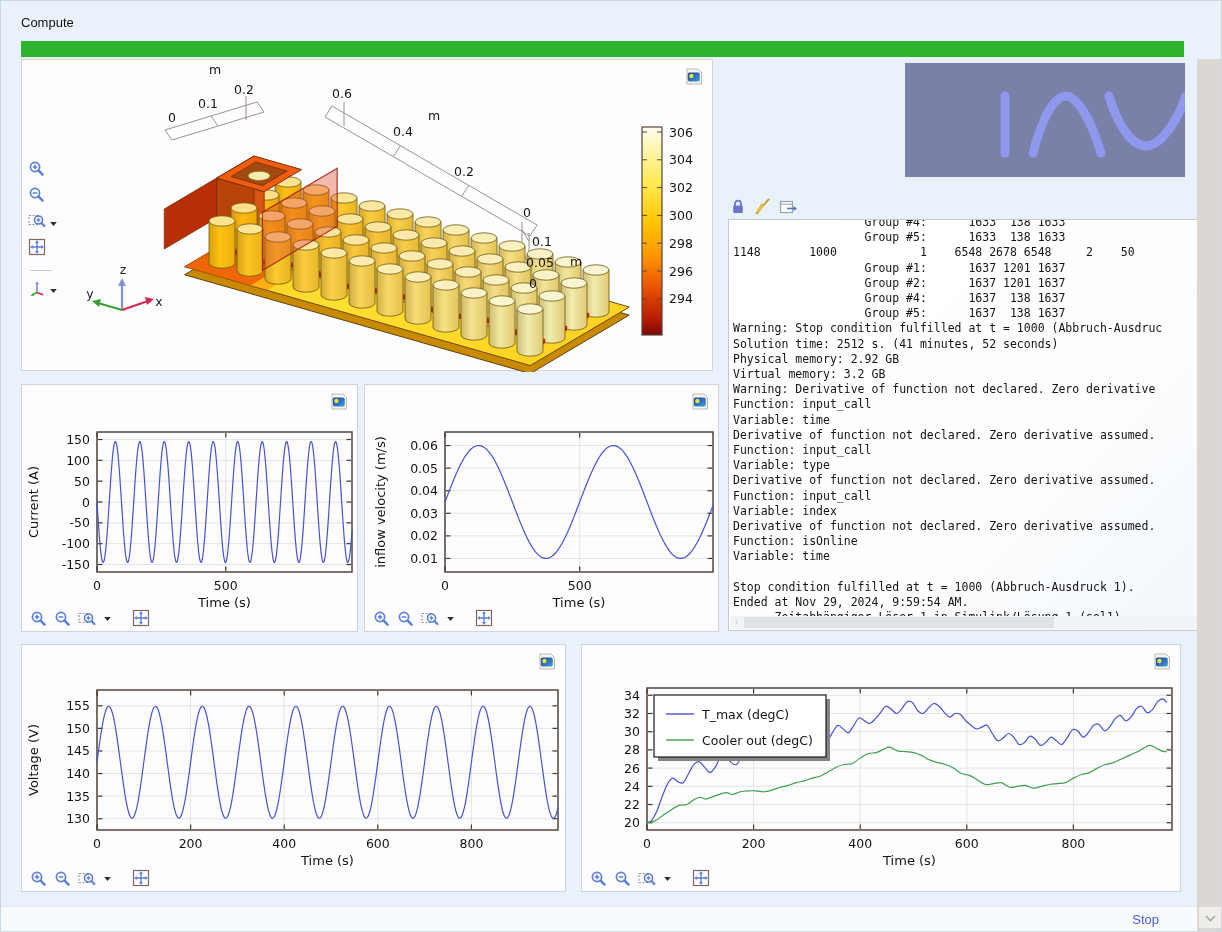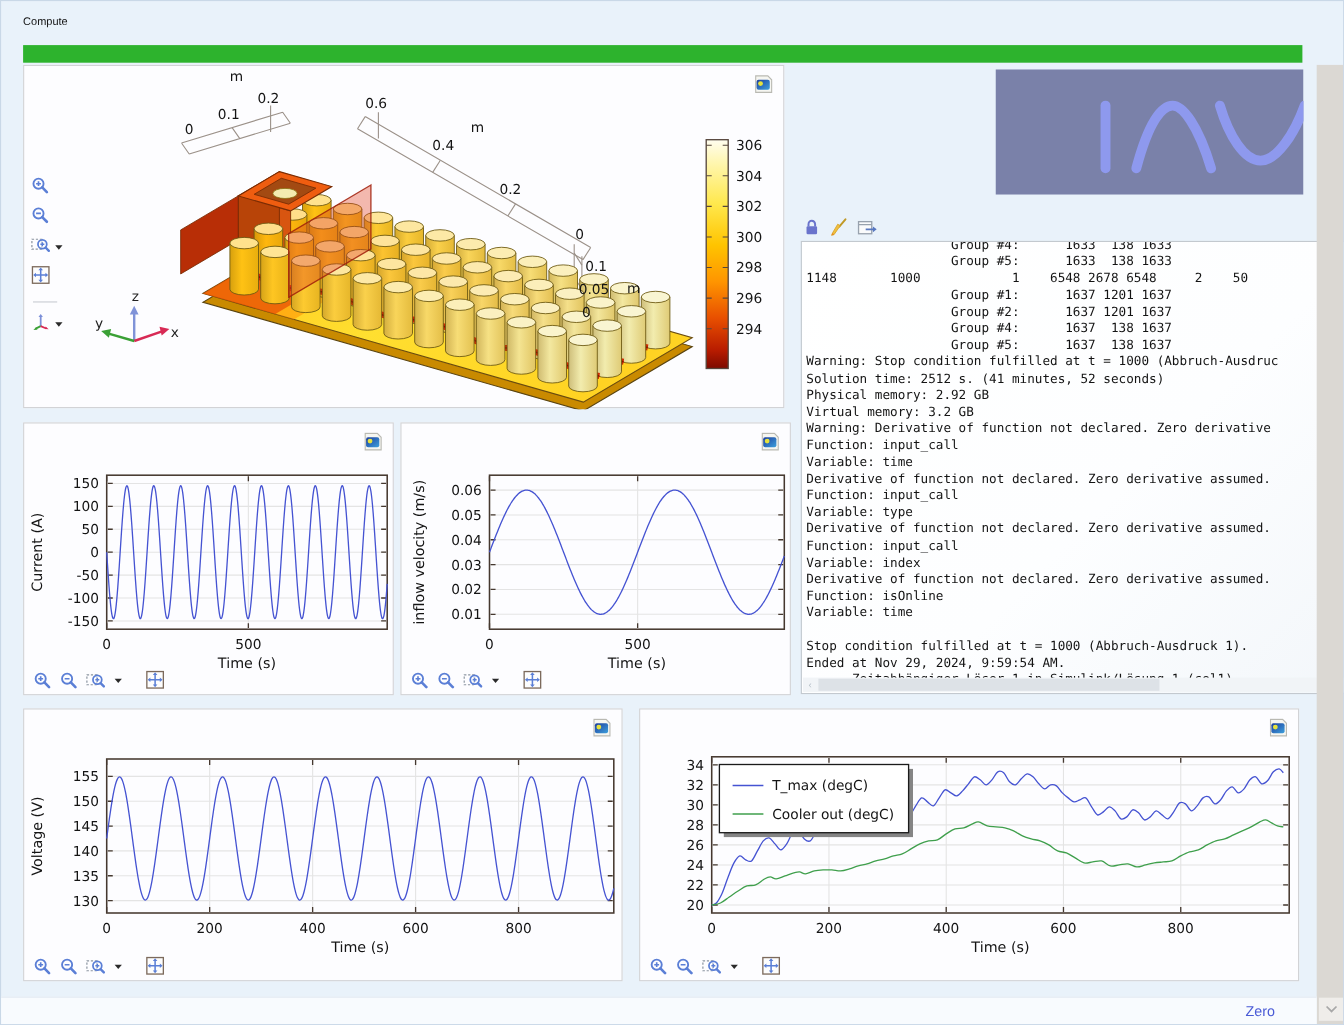--- a/index.html
+++ b/index.html
@@ -1,19 +1,19 @@
 <!DOCTYPE html>
 <html><head>
 <meta charset="utf-8">
 <style>
   html,body{margin:0;padding:0;background:#d8d5d0;}
   .app{position:relative;width:1222px;height:932px;background:#e9f2fa;border:1px solid #c9d8e7;
        font-family:"Liberation Sans",sans-serif;overflow:hidden;box-sizing:border-box;}
   .panel{position:absolute;background:#fdfdff;border:1px solid #d2d3d6;box-sizing:border-box;}
-  .compute-label{position:absolute;left:20px;top:14px;font-size:10px;color:#111;}
+  .compute-label{position:absolute;left:20px;top:14px;font-size:13px;color:#111;}
   .progress{position:absolute;left:20px;top:40px;width:1163px;height:16px;background:#ffffff;}
   .progress .fill{height:100%;}
   .chart-svg{position:absolute;left:0;top:0;}
   svg text{font-family:"DejaVu Sans","Liberation Sans",sans-serif;}
   .snap{position:absolute;right:8px;top:8px;width:20px;height:17px;cursor:pointer;}
   .plot-toolbar{position:absolute;left:8px;bottom:4px;display:flex;gap:7px;align-items:center;}
   .plot-toolbar .ticon{display:inline-flex;align-items:center;cursor:pointer;}
   .tb3d{position:absolute;left:6px;top:100px;display:flex;flex-direction:column;gap:5px;align-items:flex-start;}
   .tb3d .row{display:flex;align-items:center;gap:3px;}
   .tb3d .div{width:22px;height:1px;background:#c8ccd2;margin:5px 0 3px 2px;}
@@ -966,21 +966,21 @@
             <rect x="1.5" y="1.5" width="15" height="15" fill="#fdfdfd" stroke="#7c6a5c" stroke-width="1.2"></rect>
             <path d="M9,4 V14 M4,9 H14" stroke="#5b7fd6" stroke-width="1.4"></path>
             <path d="M9,2.2 l-2.1,2.5 h4.2 Z M9,15.8 l-2.1,-2.5 h4.2 Z M2.2,9 l2.5,-2.1 v4.2 Z M15.8,9 l-2.5,-2.1 v4.2 Z" fill="#5b7fd6"></path>
           </svg>
         </span>
     </div>
   </div>
 
   <div class="rstrip"></div>
   <div class="bottombar">
-    <a class="about">Zero</a>
+    <a class="about">Stop</a>
   </div>
   <div class="collapse-btn">
       <span class="ticon"><svg width="13" height="9" viewBox="0 0 13 9">
           <path d="M2,2 L6.5,6.5 L11,2" fill="none" stroke="#a8a8a8" stroke-width="1.6"></path>
         </svg></span>
     </div>
 
 </div>
 
 </body></html>

